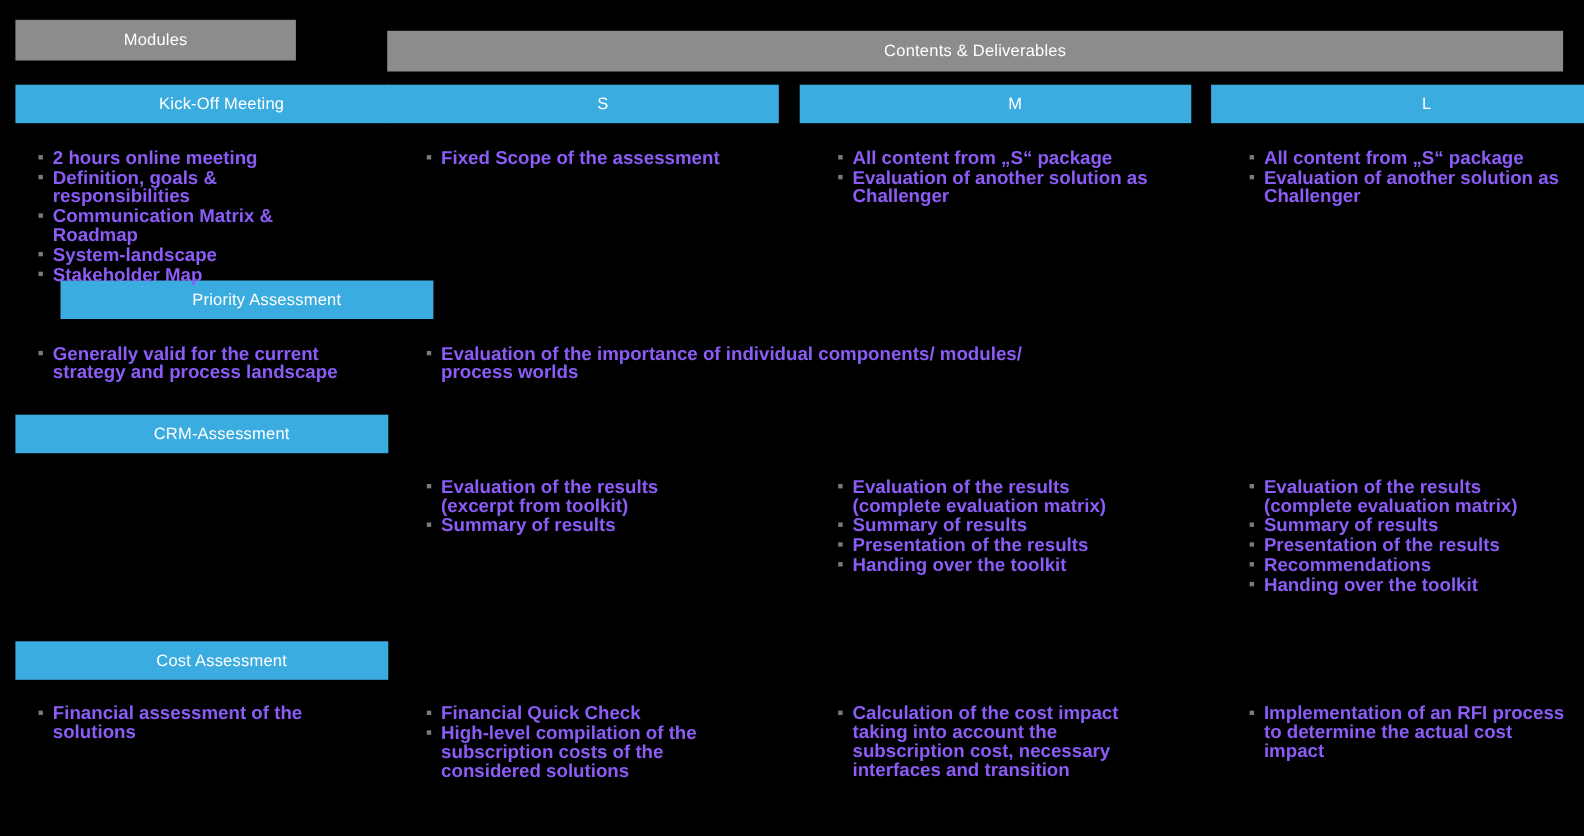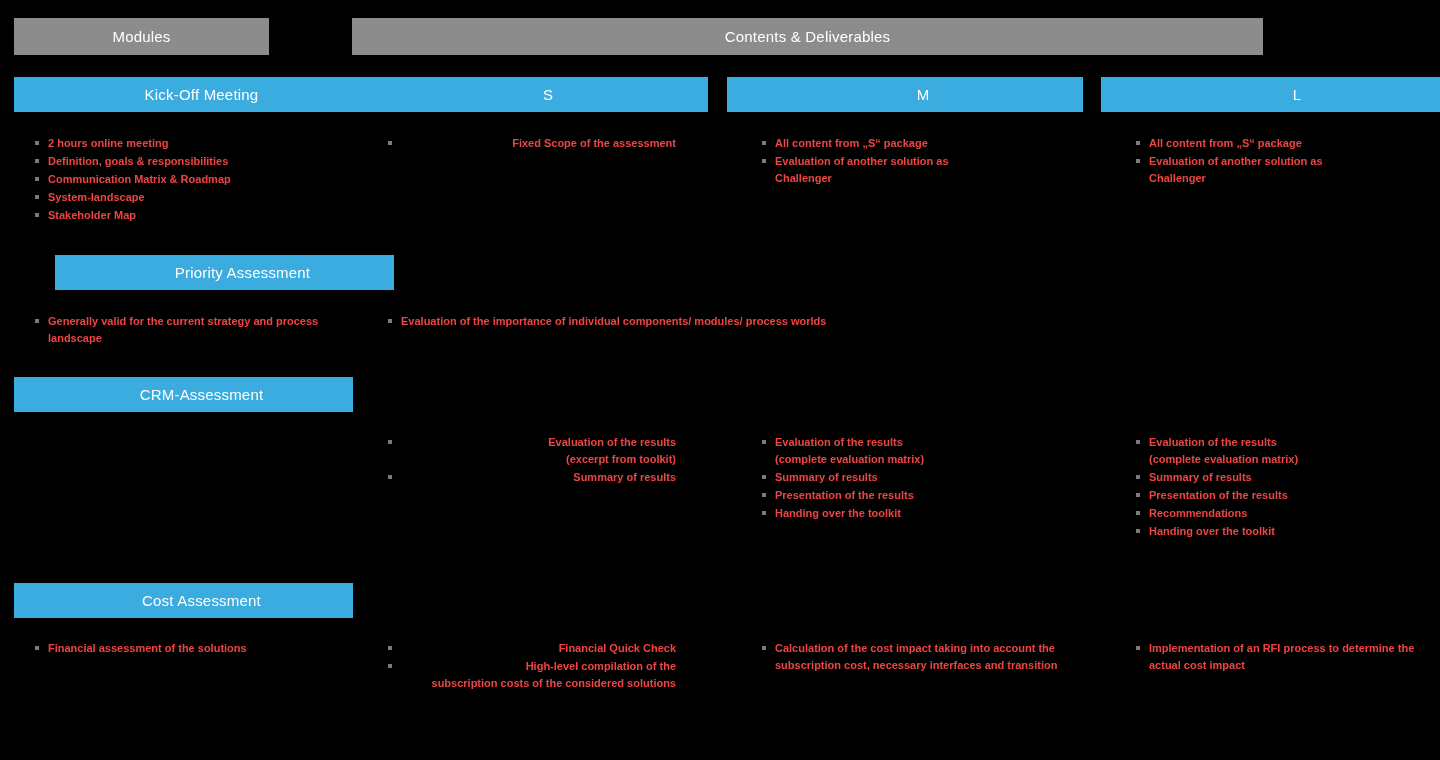--- a/index.html
+++ b/index.html
@@ -35,22 +35,22 @@
     font-weight: 400;
   }
   .hdr-modules {
     left: 14px;
     top: 18px;
     width: 255px;
     height: 37px;
   }
   .hdr-contents {
     left: 352px;
-    top: 18px;
-    width: 911px;
+    top: 28px;
+    width: 1069px;
     height: 37px;
   }
 
   
   .bluebar {
     position: absolute;
     background: #3bace0;
     color: #ffffff;
     display: flex;
     align-items: center;
@@ -70,24 +70,24 @@
   .r1 { top: 255px; margin-left: 41px; }
   .r2 { top: 377px; }
   .r3 { top: 583px; }
 
   
   .blist {
     position: absolute;
     margin: 0;
     padding: 0;
     list-style: none;
-    font-size: 11px;
+    font-size: 17px;
     line-height: 17px;
     font-weight: 700;
-    color: #ef4444;
+    color: #8b5cf6;
   }
   .blist li {
     position: relative;
     padding-left: 15px;
     margin-bottom: 1px;
   }
   .blist li::before {
     content: "";
     position: absolute;
     left: 2px;
@@ -96,21 +96,21 @@
     height: 4px;
     background: #7a7a7a;
   }
   .blist li .cont {
     display: block;
   }
 
   
   .bx-mod { left: 33px;   width: 290px; }
   .bx-s   { left: 386px;  width: 580px; }
-  .bx-s-narrow { left: 386px; width: 290px; text-align: right; }
+  .bx-s-narrow { left: 386px; width: 290px; }
   .bx-m   { left: 760px;  width: 300px; }
   .bx-l   { left: 1134px; width: 300px; }
 
   
   .by0 { top: 135px; }
   .by1 { top: 313px; }
   .by2 { top: 434px; }
   .by3 { top: 640px; }
 </style>
 </head>

